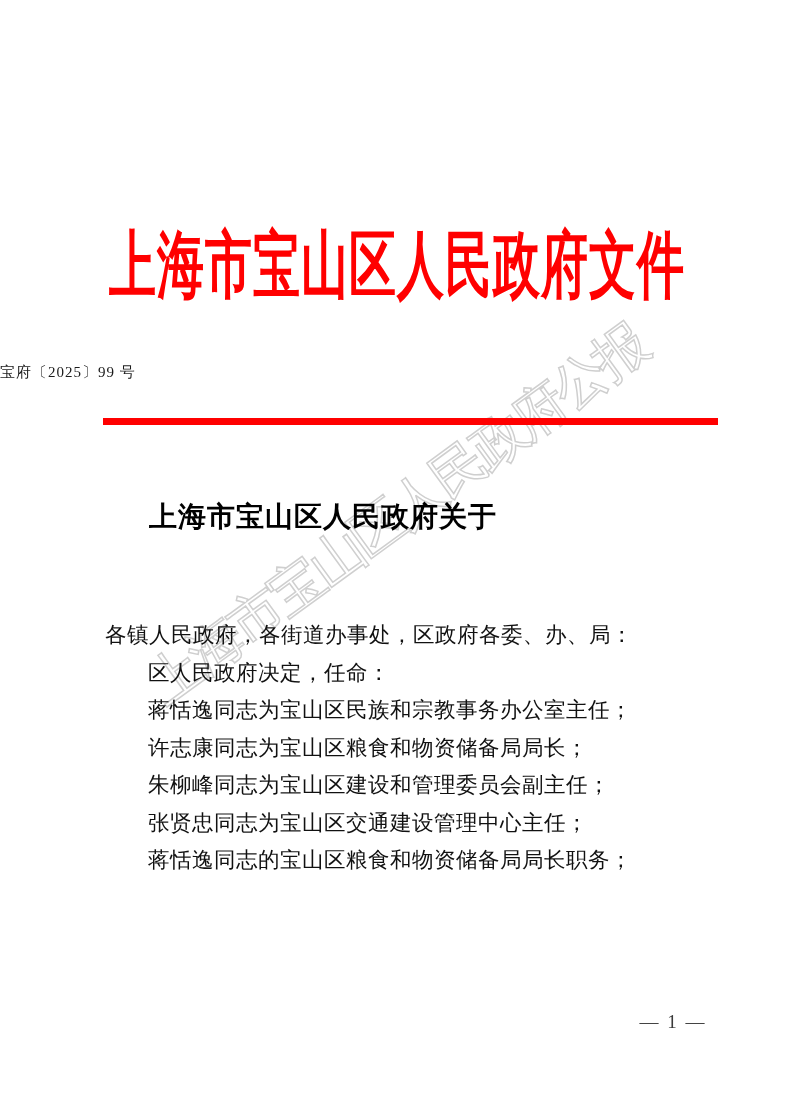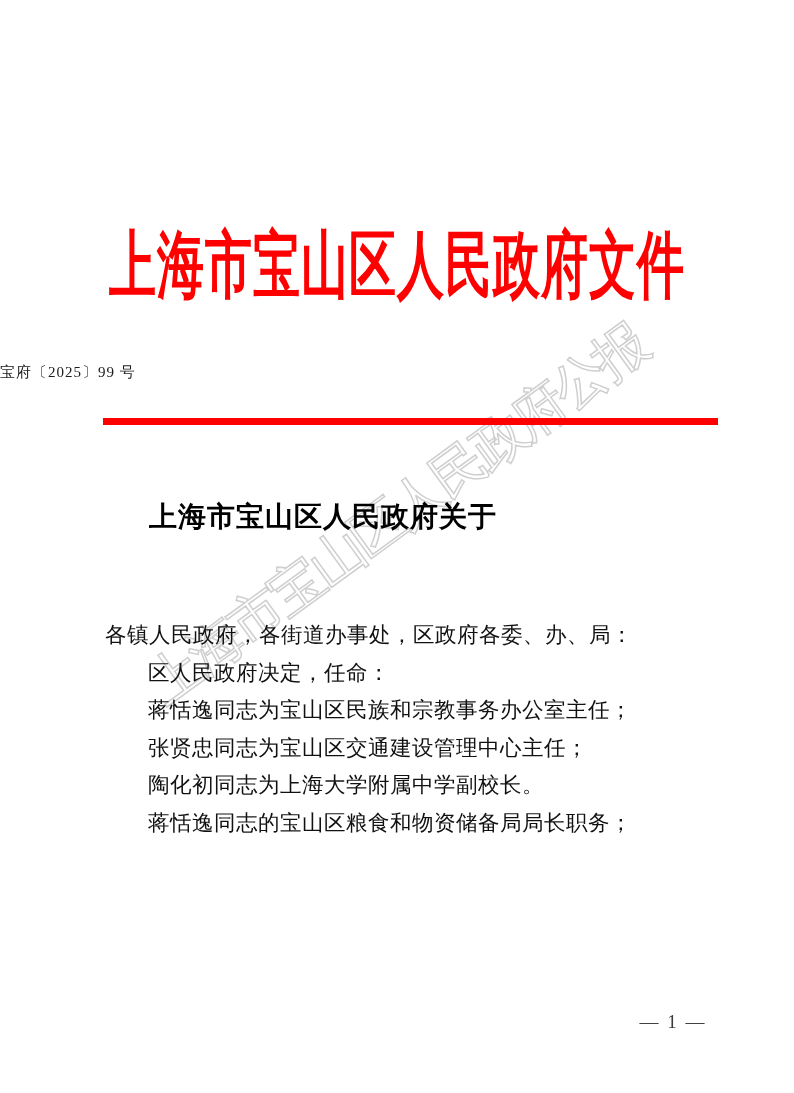--- a/index.html
+++ b/index.html
@@ -129,20 +129,21 @@
   <div class="red-line"></div>
 
   <div class="notice-title">
     <div>上海市宝山区人民政府关于</div>
   </div>
 
   <div class="body-text">
     <div class="line">各镇人民政府，各街道办事处，区政府各委、办、局：</div>
     <div class="line indent">区人民政府决定，任命：</div>
     <div class="line indent">蒋恬逸同志为宝山区民族和宗教事务办公室主任；</div>
+    <div class="line indent">许志康同志为宝山区粮食和物资储备局局长；</div>
+    <div class="line indent">朱柳峰同志为宝山区建设和管理委员会副主任；</div>
     <div class="line indent">张贤忠同志为宝山区交通建设管理中心主任；</div>
-    <div class="line indent">陶化初同志为上海大学附属中学副校长。</div>
     <div class="line indent">蒋恬逸同志的宝山区粮食和物资储备局局长职务；</div>
   </div>
 
   <div class="page-number">— 1 —</div>
 
 </div>
 
 </body></html>

